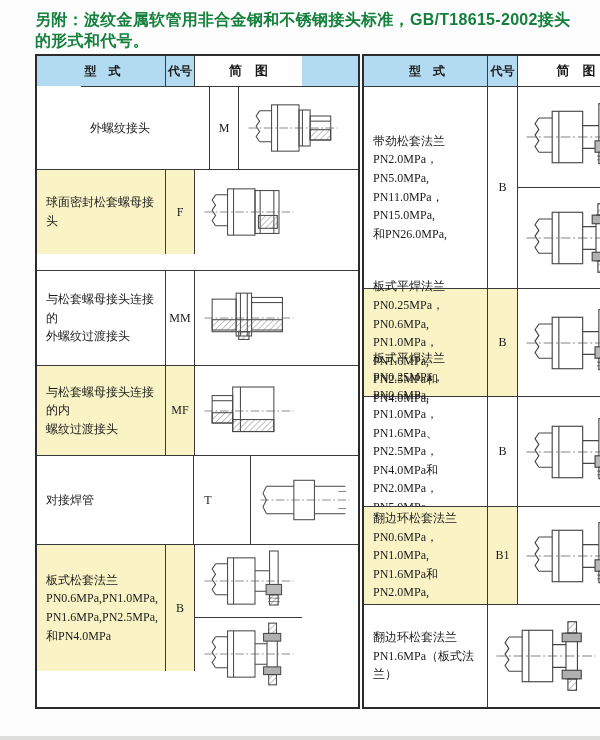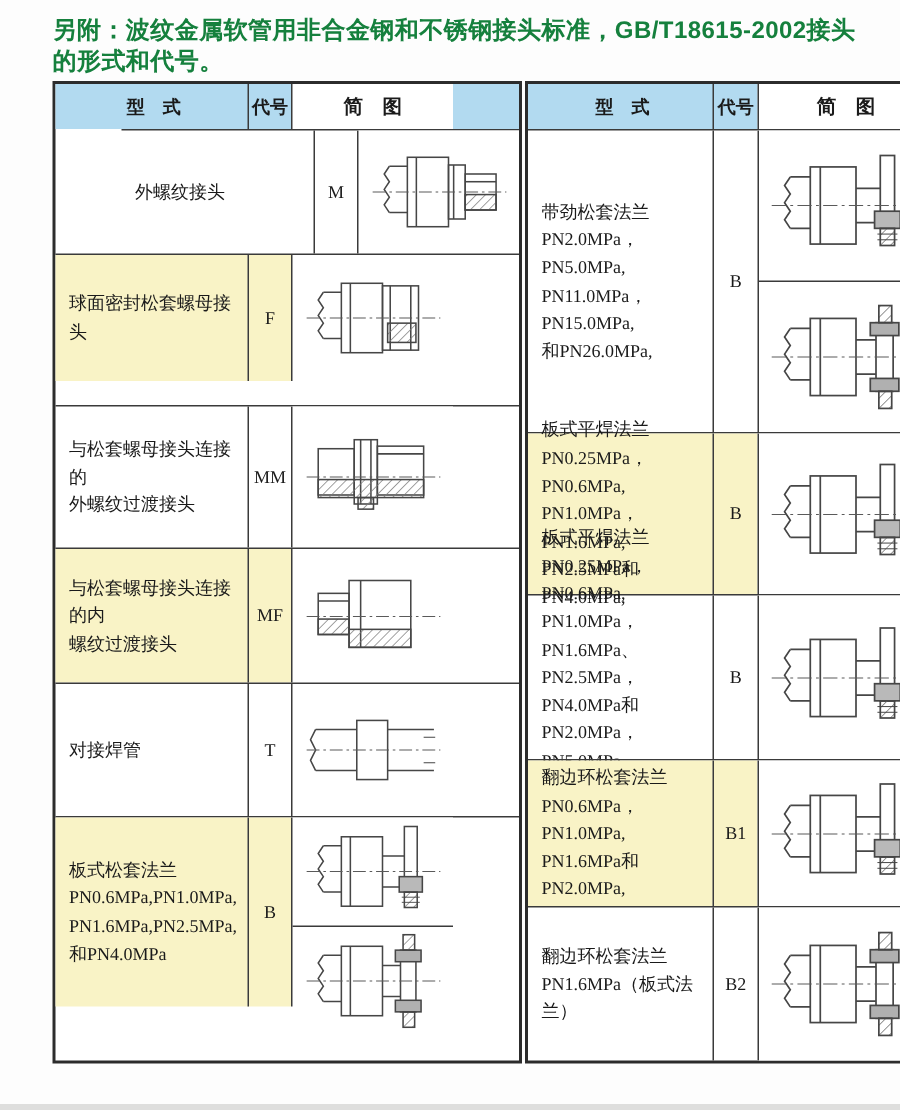--- a/index.html
+++ b/index.html
@@ -169,21 +169,21 @@
       <div class="cell c-diag">
           <div class="sub">
         <svg class="diag" viewBox="0 0 110 84">
           <use href="#d-mf"></use>
               <use href="#d-cl"></use>
             </svg>
       </div>
         </div>
     </div>
 
-    <div class="row" style="height:89px;">
+    <div class="row" style="height:89px;gap:28px;">
       <div class="cell c-type">对接焊管</div>
       <div class="cell c-code">T</div>
       <div class="cell c-diag">
           <div class="sub">
         <svg class="diag" viewBox="0 0 110 84">
           <use href="#d-t"></use>
               <use href="#d-cl"></use>
             </svg>
       </div>
         </div>
@@ -293,21 +293,20 @@
               <use href="#d-flup"></use>
               <use href="#d-cl"></use>
             </svg>
       </div>
         </div>
     </div>
 
     <div class="row" style="height:103px;">
       <div class="cell c-type">翻边环松套法兰
 PN1.6MPa（板式法兰）</div>
-      <div class="cell c-code">B2</div>
       <div class="cell c-diag">
           <div class="sub">
         <svg class="diag" viewBox="0 0 110 84">
           <use href="#d-hose"></use>
               <use href="#d-fllap"></use>
               <use href="#d-cl"></use>
             </svg>
       </div>
         </div>
     </div>

